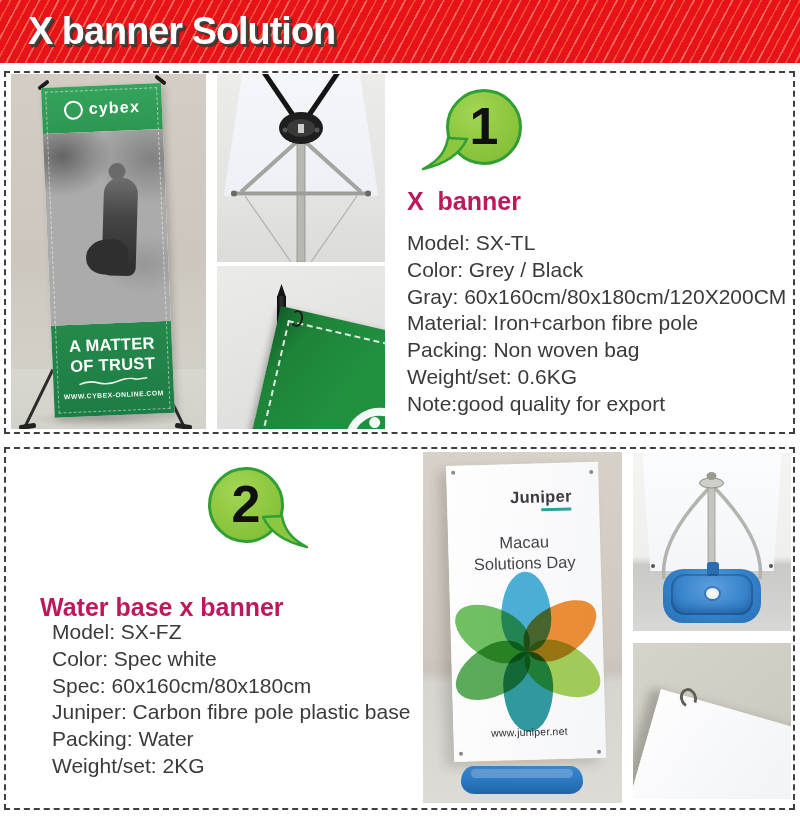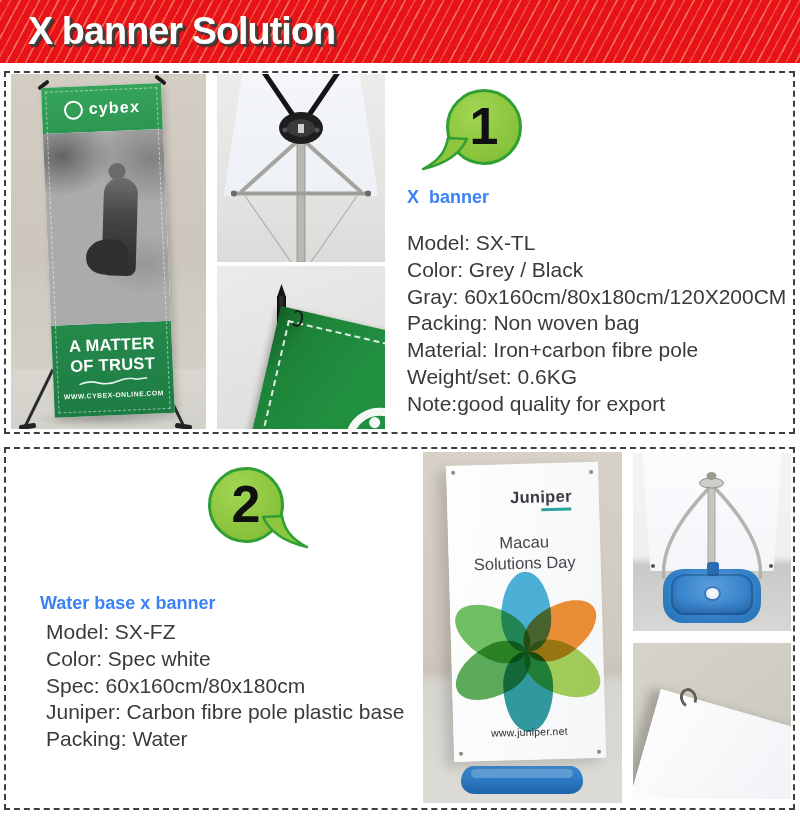--- a/index.html
+++ b/index.html
@@ -28,26 +28,26 @@
     background:radial-gradient(circle at 38% 30%,#a2d653 0%,#8dc63f 55%,#7fbb35 100%);
     border:3px solid #2f9f33;display:flex;align-items:center;justify-content:center;}
   .bubble-num{font-size:52px;font-weight:bold;color:#101010;line-height:1;margin-top:-2px;}
   .bubble-tail{position:absolute;width:52px;height:36px;}
   #bubble-1{left:440px;top:16px;}
   #bubble-1 .bubble-tail{left:-30px;bottom:-10px;}
   #bubble-2{left:202px;top:18px;}
   #bubble-2 .bubble-tail{right:-30px;bottom:-10px;}
 
   
-  .product-title{position:absolute;font-size:18px;font-weight:bold;color:#3b82f6;white-space:pre;}
+  .product-title{position:absolute;font-size:25px;font-weight:bold;color:#be185d;white-space:pre;}
   #title-1{left:401px;top:114px;}
   #title-2{left:34px;top:144px;}
   .specs{position:absolute;font-size:21px;color:#3a3a3a;line-height:26.8px;}
   #specs-1{left:401px;top:157px;}
-  #specs-2{left:40px;top:170px;}
+  #specs-2{left:46px;top:170px;}
 
   
   #photo-cybex{left:5px;top:1px;width:195px;height:355px;
     background:linear-gradient(180deg,#d3cdc3 0%,#ccc6bc 52%,#cfcbc2 62%,#d5d3cc 100%);}
   .cybex-floor{position:absolute;left:0;bottom:0;width:195px;height:60px;
     background:linear-gradient(180deg,#d8d6cf,#d2d1ca);}
   .cybex-shadow{position:absolute;left:18px;top:336px;width:156px;height:18px;
     background:radial-gradient(ellipse at center,rgba(0,0,0,.16),rgba(0,0,0,0) 70%);}
   .cybex-tip{position:absolute;width:13px;height:4px;background:#1c1c1c;border-radius:2px;}
   .tip-l{left:26px;top:9px;transform:rotate(-38deg);}
@@ -249,22 +249,22 @@
       <svg class="bubble-tail" width="52" height="36" viewBox="0 0 52 36">
         <path d="M48 3 C 40 20 22 29 4 33 C 22 24 27 13 29 2 Z" fill="#8dc63f" stroke="#2f9f33" stroke-width="2.5" stroke-linejoin="round"></path>
       </svg>
     </div>
 
     <div class="product-title" id="title-1">X  banner</div>
     <div class="specs" id="specs-1">
       <div class="spec-line">Model: SX-TL</div>
       <div class="spec-line">Color: Grey / Black</div>
       <div class="spec-line">Gray: 60x160cm/80x180cm/120X200CM</div>
+      <div class="spec-line">Material: Iron+carbon fibre pole</div>
       <div class="spec-line">Packing: Non woven bag</div>
-      <div class="spec-line">Material: Iron+carbon fibre pole</div>
       <div class="spec-line">Weight/set: 0.6KG</div>
       <div class="spec-line">Note:good quality for export</div>
     </div>
   </div>
 
   <div class="panel" id="panel-2">
 
     <div class="bubble" id="bubble-2">
       <span class="bubble-num">2</span>
       <svg class="bubble-tail" width="52" height="36" viewBox="0 0 52 36">
@@ -272,20 +272,21 @@
       </svg>
     </div>
 
     <div class="product-title" id="title-2">Water base x banner</div>
     <div class="specs" id="specs-2">
       <div class="spec-line">Model: SX-FZ</div>
       <div class="spec-line">Color: Spec white</div>
       <div class="spec-line">Spec: 60x160cm/80x180cm</div>
       <div class="spec-line">Juniper: Carbon fibre pole plastic base</div>
       <div class="spec-line">Packing: Water</div>
+      <div class="spec-line">Weight/set: 2KG</div>
     </div>
 
     <div class="photo" id="photo-juniper">
       <div class="jp-base"></div>
       <div class="jp-banner">
         <span class="jp-grommet jg1"></span>
         <span class="jp-grommet jg2"></span>
         <span class="jp-grommet jg3"></span>
         <span class="jp-grommet jg4"></span>
         <div class="jp-logo">Juniper</div>

